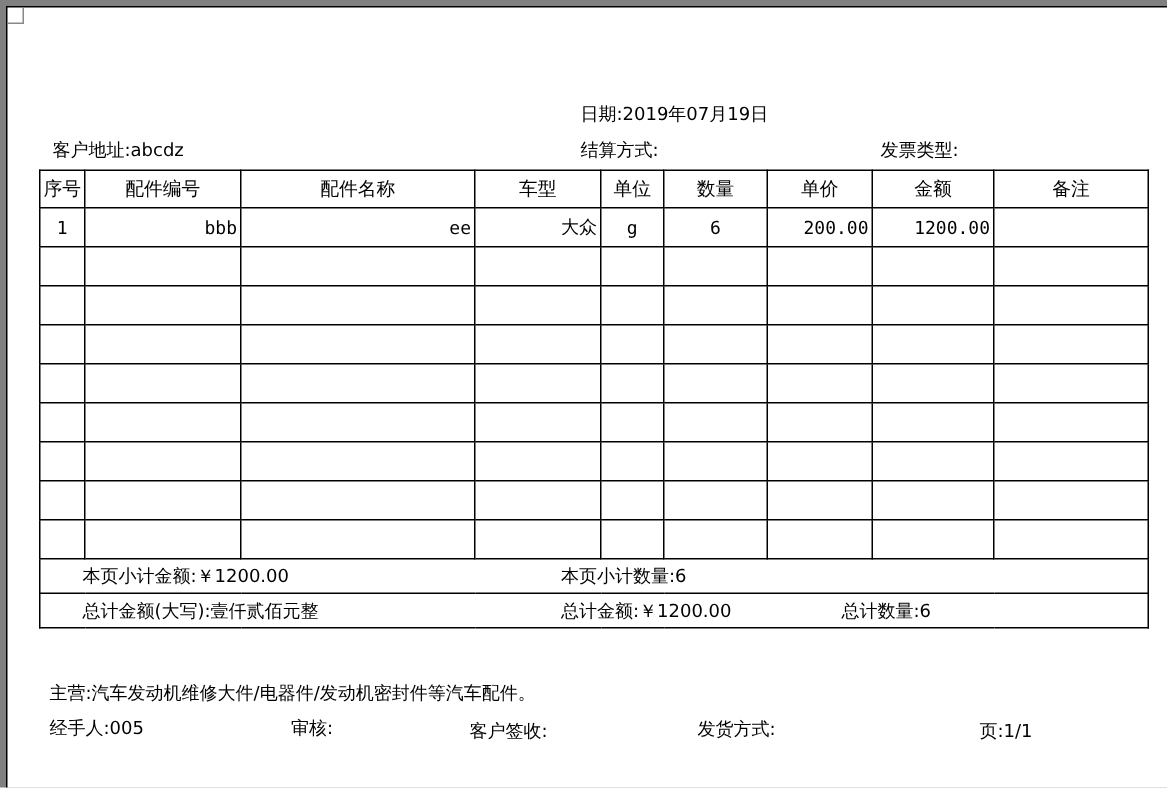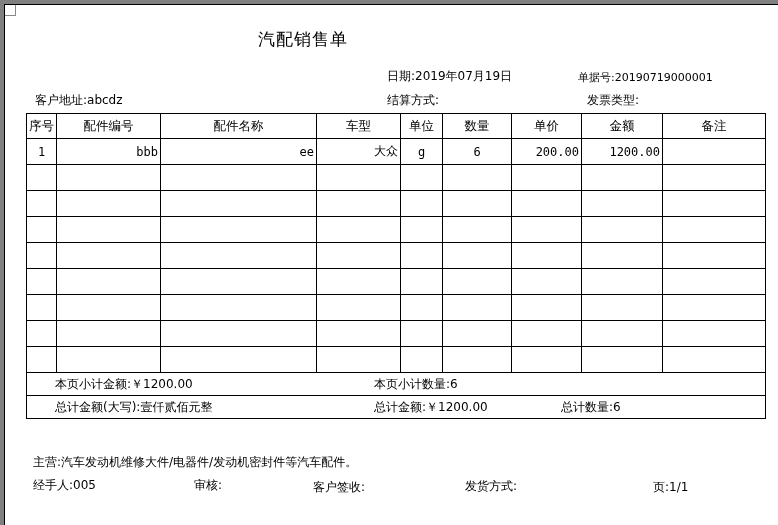--- a/index.html
+++ b/index.html
@@ -39,24 +39,22 @@
   .summary td { height: 22px; padding: 0; }
   .summary .cell { position: relative; height: 22px; }
   .summary .cell span { position: absolute; top: 3px; }
 </style>
 </head>
 <body>
 
 <div class="page">
   <div class="corner-mark"></div>
 
-  <div class="abs title" style="left:253px; top:23px;">汽配销售单</div>
 
   <div class="abs t12" style="left:382px; top:63px;">日期:2019年07月19日</div>
-  <div class="abs t11" style="left:573px; top:65px;">单据号:20190719000001</div>
 
   <div class="abs t12" style="left:30px; top:87px;">客户地址:abcdz</div>
   <div class="abs t12" style="left:382px; top:87px;">结算方式:</div>
   <div class="abs t12" style="left:582px; top:87px;">发票类型:</div>
 
   <table class="grid">
     <colgroup>
       <col style="width:28px">
         <col style="width:104px">
         <col style="width:156px">

